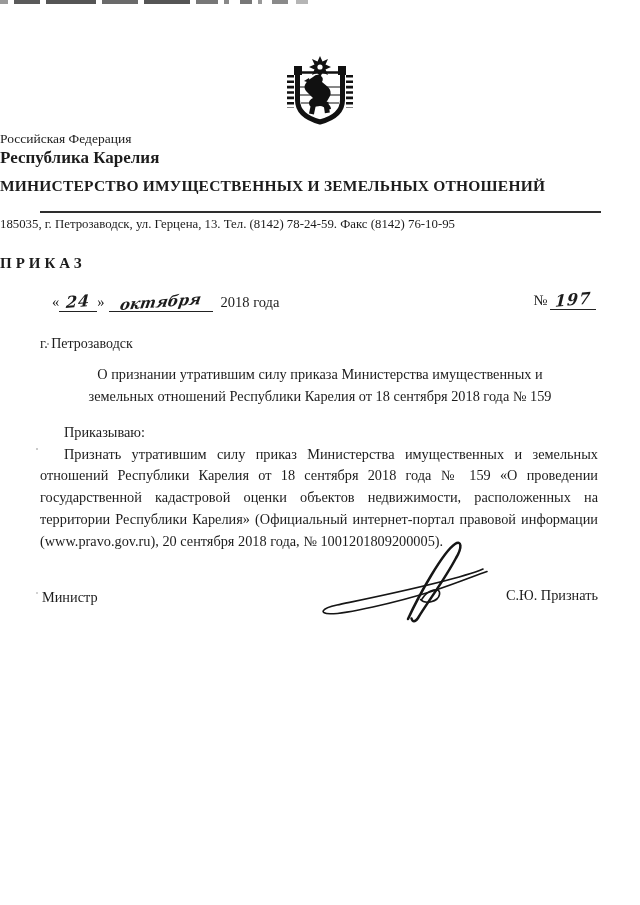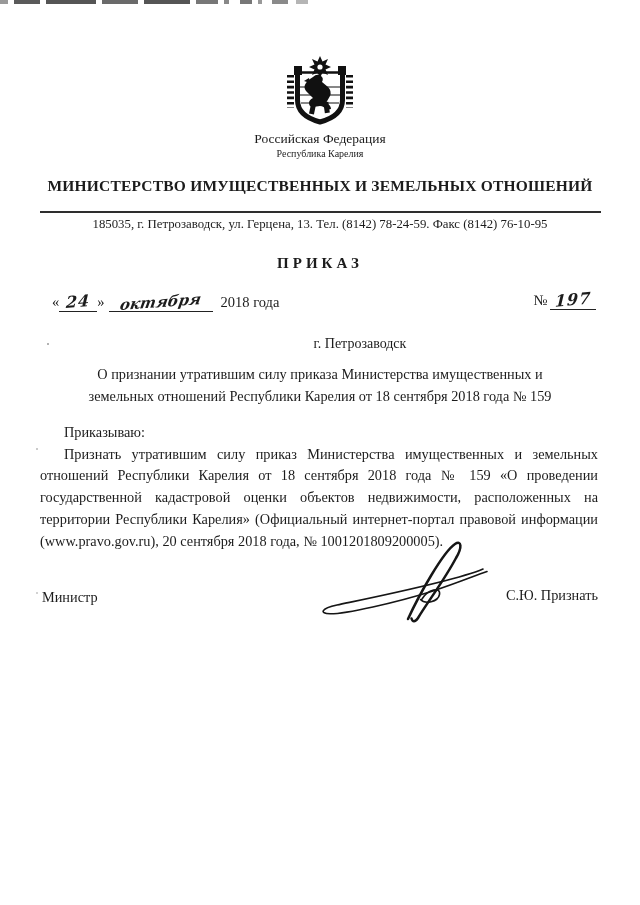--- a/index.html
+++ b/index.html
@@ -21,23 +21,23 @@
       #999 258px 262px,#fff 262px 272px,
       #8a8a8a 272px 288px,#fff 288px 296px,
       #b5b5b5 296px 308px,#fff 308px 312px);}
 
   .noise-dot{position:absolute;width:2px;height:2px;background:#9a9a9a;border-radius:50%;}
   .nd1{left:47px;top:343px;} .nd2{left:36px;top:448px;opacity:.7;} .nd3{left:36px;top:592px;opacity:.6;}
 
   .emblem{position:absolute;left:283px;top:56px;width:74px;height:70px;}
   .emblem svg{display:block;width:74px;height:70px;}
 
-  .line{position:absolute;left:0;width:640px;text-align:center;white-space:nowrap;}
+  .line{position:absolute;left:0;width:640px;white-space:nowrap;}
   .country{top:131px;font-size:13.5px;}
-  .region{top:148px;font-size:10px;font-weight:normal;}
+  .region{top:148px;font-size:17px;font-weight:bold;}
   .ministry{top:177px;font-size:15.5px;font-weight:bold;letter-spacing:.2px;font-family:Liberation Serif, serif;}
   .rule{position:absolute;top:211px;left:40px;width:561px;height:2px;background:#2e2e2e;}
   .address{top:217px;font-size:12.8px;}
   .doc-title{top:255px;font-size:15px;font-weight:bold;letter-spacing:4px;}
 
   .date-row{position:absolute;top:290px;left:40px;right:40px;height:34px;font-size:14.5px;}
   .date-left{position:absolute;left:12px;top:2px;}
   .date-right{position:absolute;right:4px;top:0;}
   .blank{display:inline-block;border-bottom:1.3px solid #222;text-align:center;vertical-align:baseline;}
   .blank.day{width:38px;}

